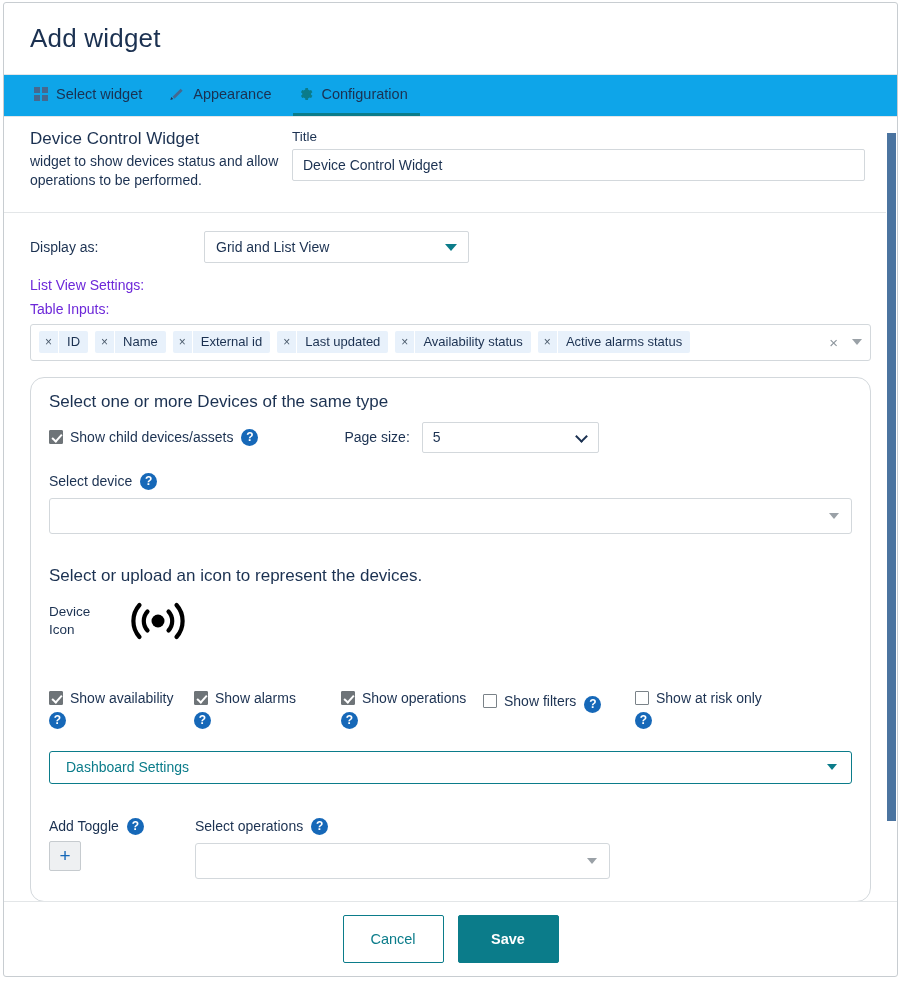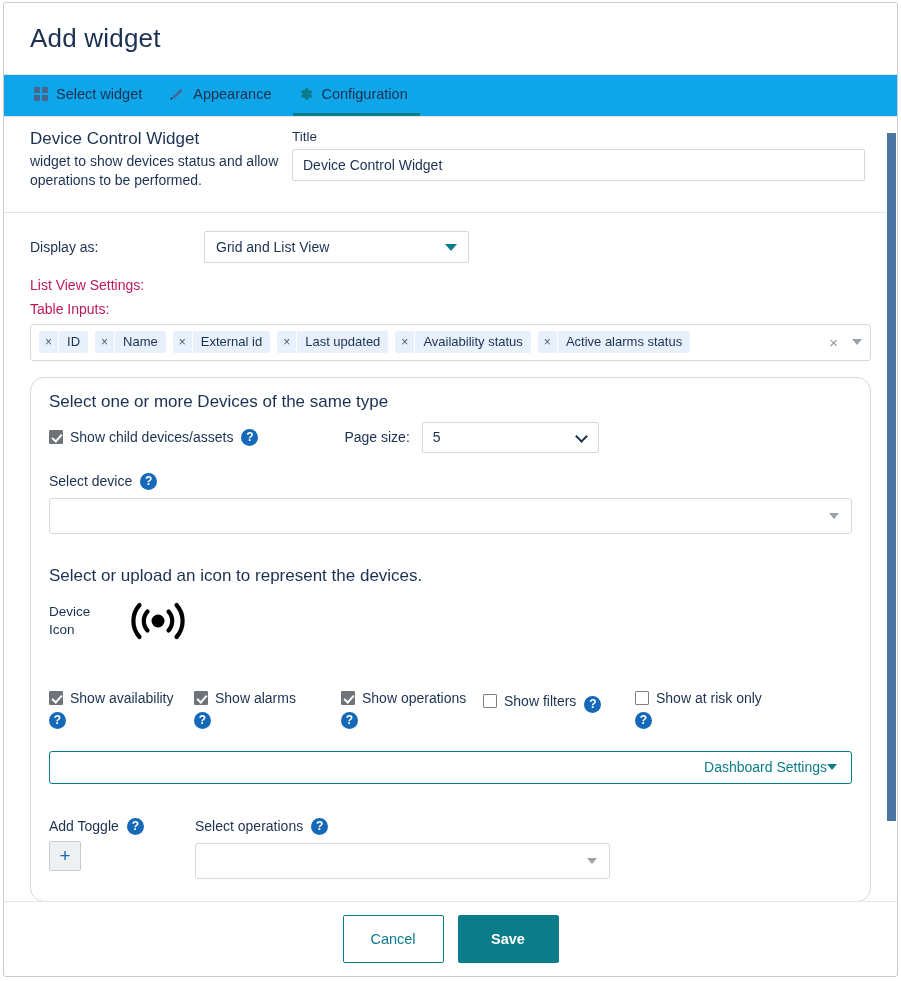--- a/index.html
+++ b/index.html
@@ -191,21 +191,21 @@
     right: 12px; top: 50%;
     margin-top: -3px;
     width: 0; height: 0;
     border-left: 5px solid transparent;
     border-right: 5px solid transparent;
     border-top: 6px solid #9aa1a7;
   }
 
   .small-lbl {
     font-size: 14px;
-    color: #be185d;
+    color: #6d28d9;
     padding: 0 26px;
   }
   .mt14 { margin-top: 14px; }
   .mt8 { margin-top: 8px; }
 
   
   .chips-box {
     margin: 7px 26px 0 26px;
     min-height: 37px;
     border: 1px solid #d3d8dc;
@@ -404,21 +404,21 @@
   .cw3 { width: 142px; }
   .cw4 { width: 152px; }
 
   .accordion {
     margin-top: 22px;
     height: 33px;
     border: 1px solid #0b7c8a;
     border-radius: 3px;
     display: flex;
     align-items: center;
-    justify-content: flex-end;
+    justify-content: space-between;
     padding: 0 14px 0 16px;
     cursor: pointer;
   }
   .accordion-label { font-size: 14px; color: #0b7c8a; }
   .acc-caret {
     width: 0; height: 0;
     border-left: 5px solid transparent;
     border-right: 5px solid transparent;
     border-top: 6px solid #0b7c8a;
   }

